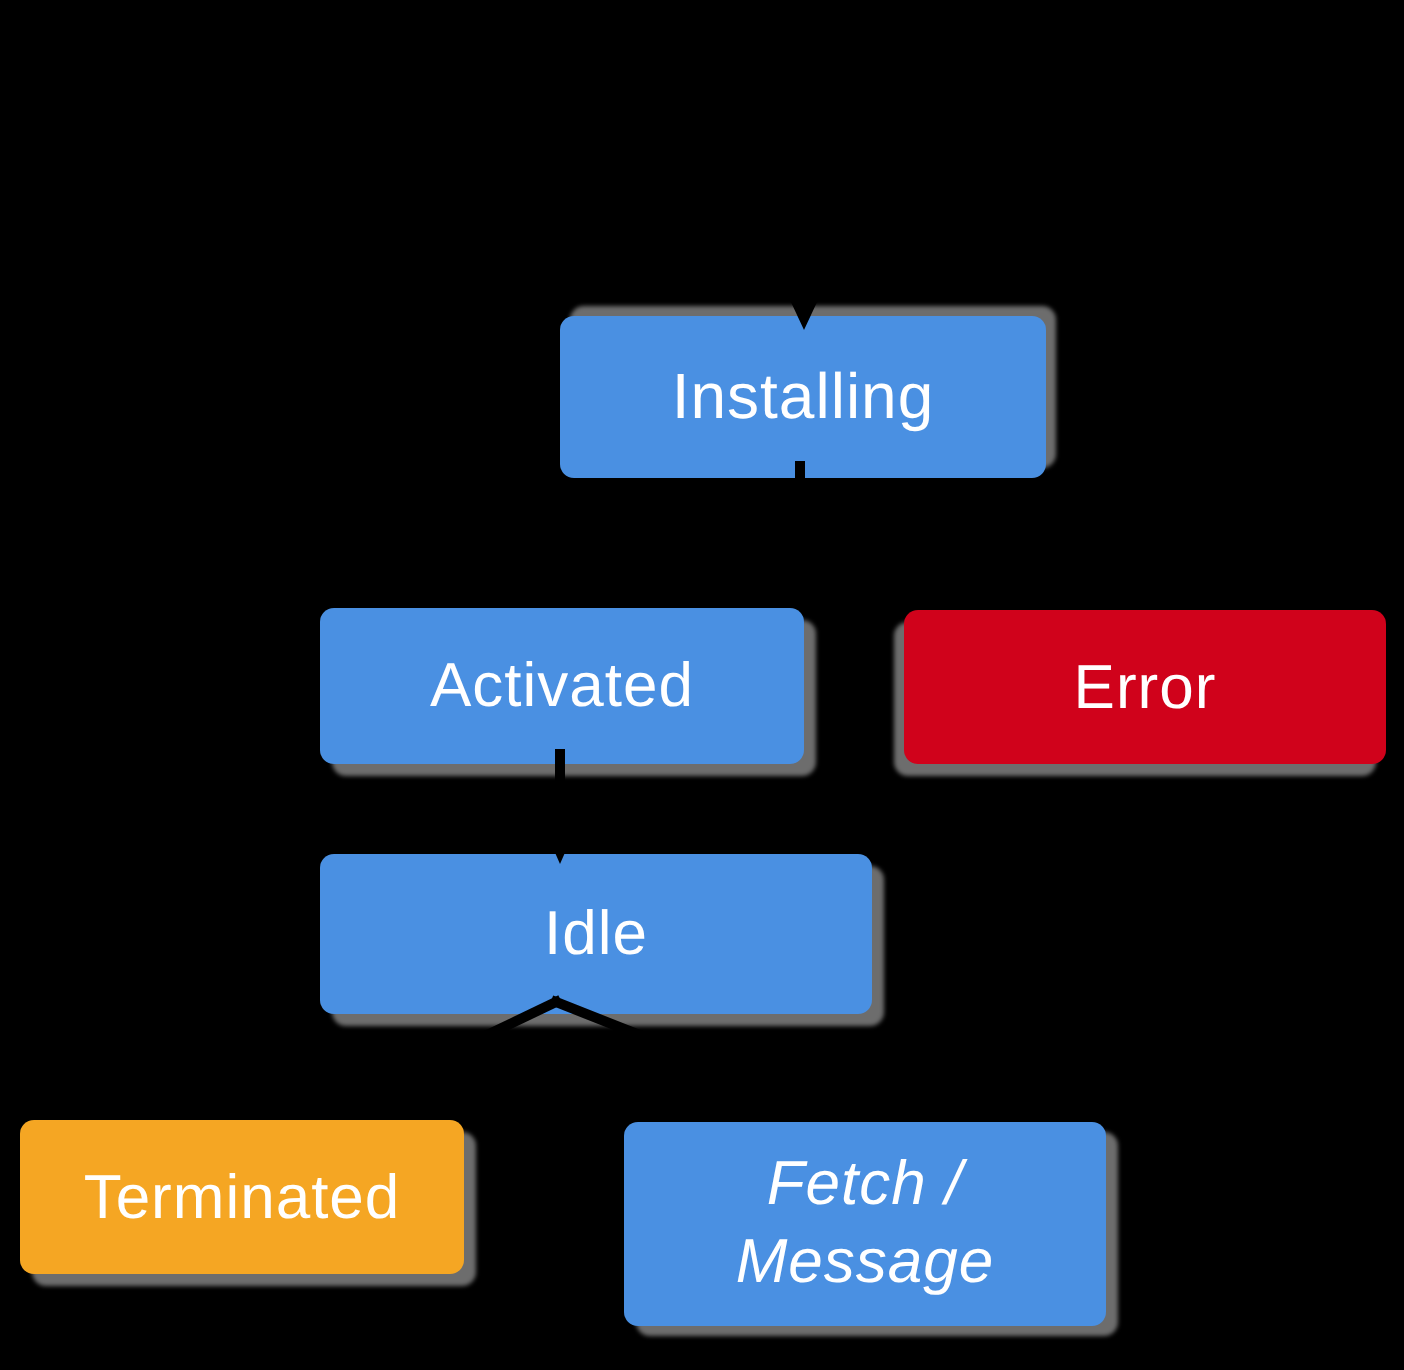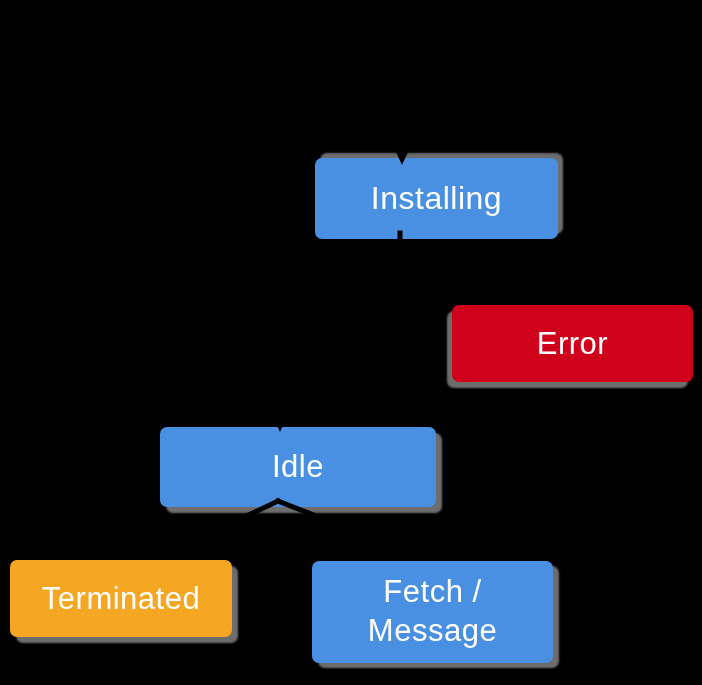--- a/index.html
+++ b/index.html
@@ -51,39 +51,43 @@
   }
   #node-terminated {
     left: 10px; top: 560px; width: 222px; height: 77px;
     box-shadow: 6px 6px 2px rgba(128,128,128,0.85);
   }
   #node-fetch {
     left: 312px; top: 561px; width: 241px; height: 102px;
     padding: 0 30px;
     line-height: 1.25;
     box-shadow: 6px 5px 2px rgba(128,128,128,0.85);
+    font-style: italic;
   }
   .arrows-overlay {
     position: absolute;
     left: 0; top: 0;
     width: 702px;
     height: 685px;
     z-index: 5;
     pointer-events: none;
   }
 </style>
 </head>
 <body style="background-color: rgb(0, 0, 0);">
 
 <div class="canvas">
 
-  <div class="node" id="node-installing" style="background-color: rgb(74, 144, 226); margin-left: 35px;">
+  <div class="node" id="node-installing" style="background-color: rgb(74, 144, 226);">
     <span>Installing</span>
   </div>
 
+  <div class="node" id="node-activated" style="background-color: rgb(74, 144, 226);">
+    <span>Activated</span>
+  </div>
 
   <div class="node" id="node-error" style="background-color: rgb(208, 2, 27);">
     <span>Error</span>
   </div>
 
   <div class="node" id="node-idle" style="background-color: rgb(74, 144, 226);">
     <span>Idle</span>
   </div>
 
   <div class="node" id="node-terminated" style="background-color: rgb(245, 166, 35);">

